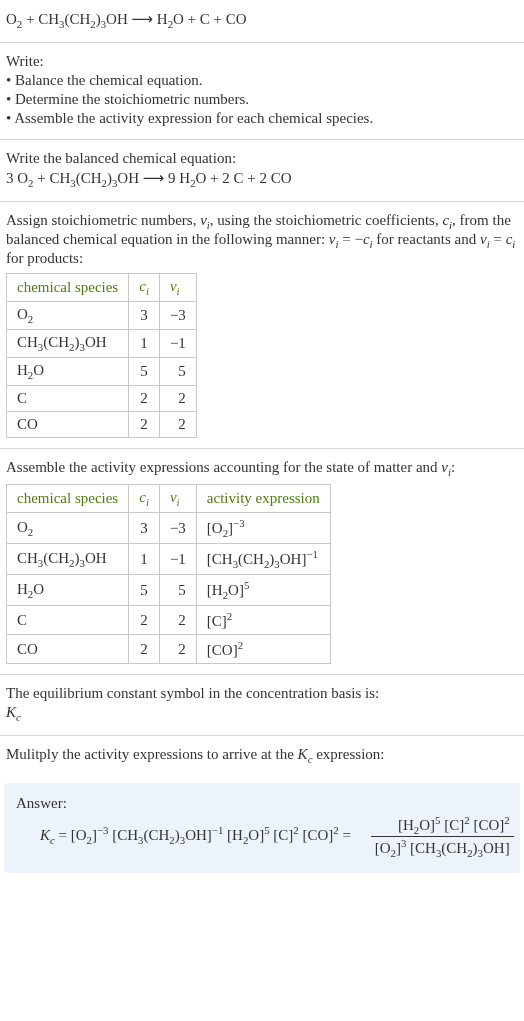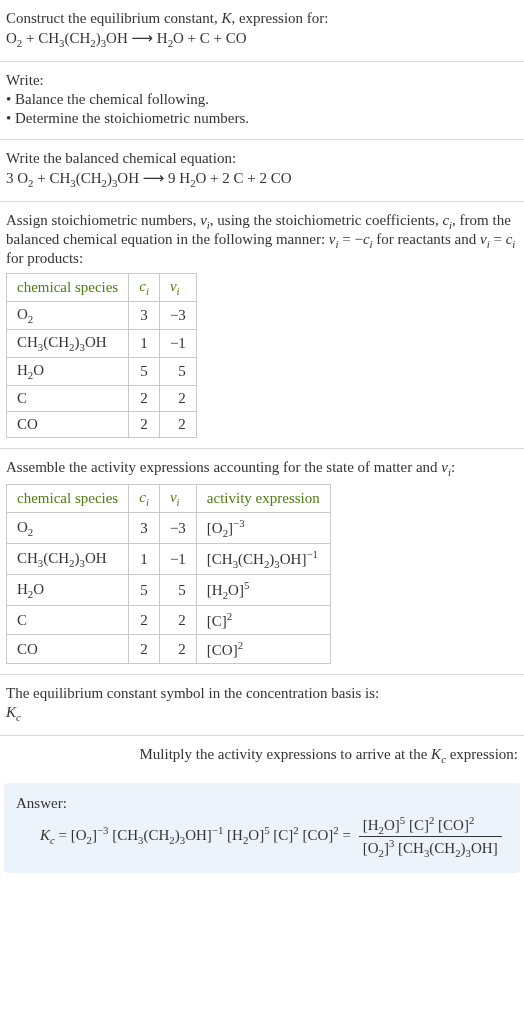--- a/index.html
+++ b/index.html
@@ -34,45 +34,43 @@
   table.data th { color: #4d7c0f; }
   .answerbox {
     background: #edf3fb;
     border-radius: 4px;
     padding: 10px 4px 12px 12px;
     margin: 6px 4px 10px 4px;
   }
   .frac {
     display: inline-block;
     vertical-align: middle;
-    text-align: left;
-    margin: 0 4px;
+    text-align: right;
+    margin: 0 16px;
   }
   .frac .num { display:block; border-bottom:1px solid #333; padding:0 4px; }
   .frac .den { display:block; padding:0 4px; }
   .indent { padding-left: 24px; }
   table.data td.right { text-align: right; }
   table.data td.center { text-align: center; }
 </style>
 </head>
 <body>
 
 <div class="section">
   <div class="line">
-    <span>Construct the equilibrium constant, </span><span class="ital">K</span><span>, expression for:</span>
-  </div>
-  <div class="line">
     <span><span>O</span><span class="sub">2</span><span> + CH</span><span class="sub">3</span><span>(CH</span><span class="sub">2</span><span>)</span><span class="sub">3</span><span>OH  ⟶  H</span><span class="sub">2</span><span>O + C + CO</span></span>
   </div>
 </div>
 
 <div class="section">
   <div class="line">Write:</div>
-  <div class="line">• Balance the chemical following.</div>
+  <div class="line">• Balance the chemical equation.</div>
   <div class="line">• Determine the stoichiometric numbers.</div>
+  <div class="line">• Assemble the activity expression for each chemical species.</div>
 </div>
 
 <div class="section">
   <div class="line">Write the balanced chemical equation:</div>
   <div class="line">
     <span>3 O</span><span class="sub">2</span><span> + CH</span><span class="sub">3</span><span>(CH</span><span class="sub">2</span><span>)</span><span class="sub">3</span><span>OH  ⟶  9 H</span><span class="sub">2</span><span>O + 2 C + 2 CO</span>
   </div>
 </div>
 
 <div class="section">
@@ -159,21 +157,21 @@
     </tr>
   </tbody>
     </table>
 </div>
 
 <div class="section">
   <div class="line">The equilibrium constant symbol in the concentration basis is:</div>
   <div class="line"><span class="ital">K</span><span class="sub ital">c</span></div>
 </div>
 
-<div class="section" style="border-bottom:none;text-align:right;">
+<div class="section" style="border-bottom:none;">
   <div class="line">
     <span>Mulitply the activity expressions to arrive at the </span><span class="ital">K</span><span class="sub ital">c</span><span> expression:</span>
   </div>
 </div>
 
 <div class="answerbox">
   <div class="line">Answer:</div>
   <div class="line indent" style="white-space:nowrap;">
     <span class="ital">K</span><span class="sub ital">c</span><span> = [O</span><span class="sub">2</span><span>]</span><span class="sup">−3</span><span> [CH</span><span class="sub">3</span><span>(CH</span><span class="sub">2</span><span>)</span><span class="sub">3</span><span>OH]</span><span class="sup">−1</span><span> [H</span><span class="sub">2</span><span>O]</span><span class="sup">5</span><span> [C]</span><span class="sup">2</span><span> [CO]</span><span class="sup">2</span><span> = </span><span class="frac">
       <span class="num">[H<span class="sub">2</span>O]<span class="sup">5</span> [C]<span class="sup">2</span> [CO]<span class="sup">2</span></span>

